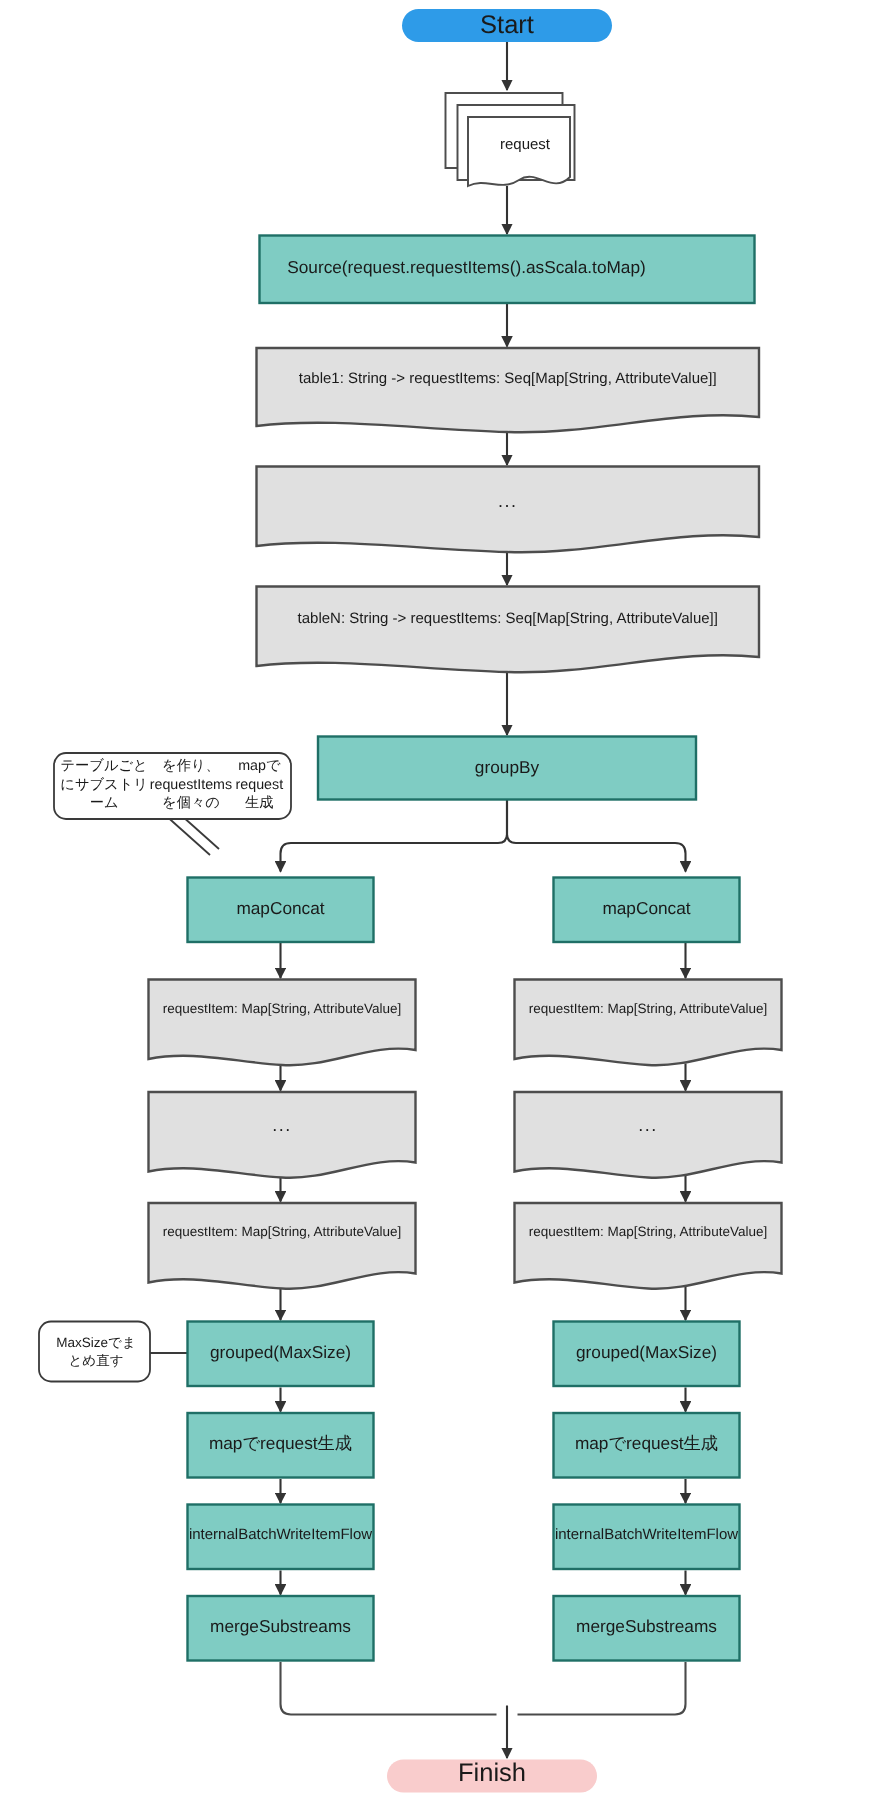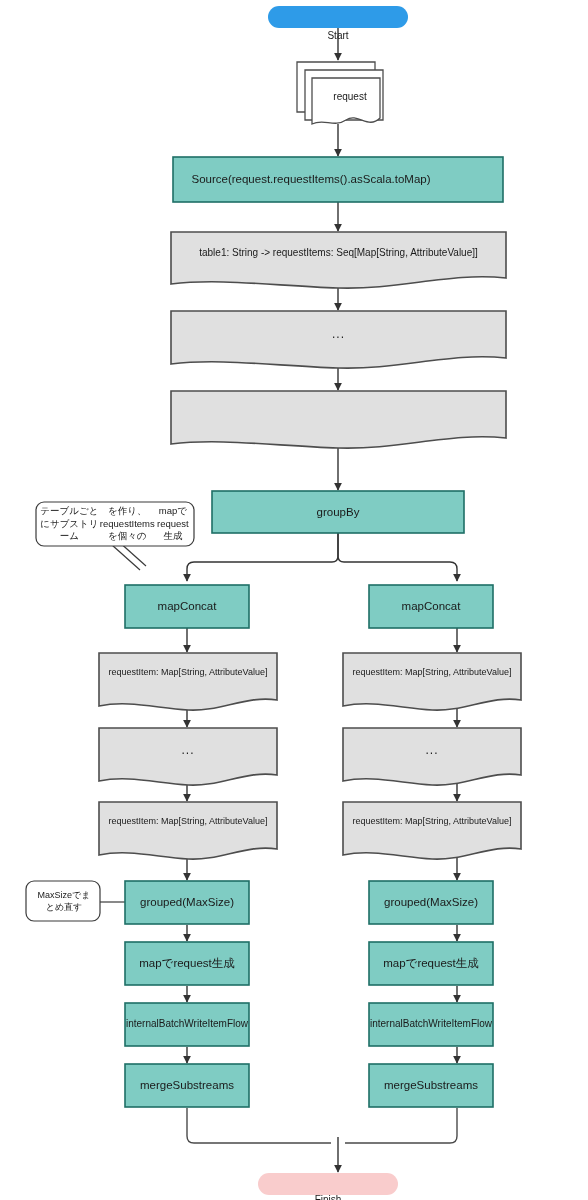--- a/index.html
+++ b/index.html
@@ -34,21 +34,21 @@
     position: absolute;
     display: flex;
     align-items: center;
     justify-content: center;
     text-align: center;
     color: #1a1a1a;
     pointer-events: none;
     line-height: 1.25;
     white-space: nowrap;
   }
-  .lbl-terminal { font-size: 10px; margin-top: 19px; }
+  .lbl-terminal { font-size: 17px; }
   .lbl-process  { font-size: 11.5px; }
   .lbl-doc      { font-size: 10px; }
   .lbl-doc-sm   { font-size: 9px; }
   .lbl-ellipsis { font-size: 12px; letter-spacing: 1px; }
   .lbl-note     { font-size: 9.5px; line-height: 1.35; white-space: normal; text-align: center; }
   .lbl-note-sm  { font-size: 9px;  line-height: 1.35; white-space: normal; text-align: center; }
 </style>
 </head>
 <body>
 
@@ -180,20 +180,21 @@
   <div class="node-label lbl-terminal" style="left:268px; top:6px; width:140px; height:22px;">Start</div>
 
   <div class="node-label lbl-doc" style="left:312px; top:82px; width:76px; height:30px;">request</div>
 
   <div class="node-label lbl-process" style="left:173px; top:157px; width:276px; height:45px;border-radius:21px;">Source(request.requestItems().asScala.toMap)</div>
 
   <div class="node-label lbl-doc" style="left:176px; top:238px; width:325px; height:30px;">table1: String -&gt; requestItems: Seq[Map[String, AttributeValue]]</div>
 
   <div class="node-label lbl-ellipsis" style="left:176px; top:320px; width:325px; height:28px;">...</div>
 
+  <div class="node-label lbl-doc" style="left:176px; top:398px; width:325px; height:30px;">tableN: String -&gt; requestItems: Seq[Map[String, AttributeValue]]</div>
 
   <div class="node-label lbl-process" style="left:212px; top:491px; width:252px; height:42px;border-radius:19px;">groupBy</div>
 
   <div class="node-label lbl-note" style="left:40px; top:503px; width:150px; height:42px; flex-direction:row;">
     <span>テーブルごとにサブストリーム</span>
     <span>を作り、requestItemsを個々の</span>
     <span>mapでrequest生成</span>
   </div>
 
   <div class="node-label lbl-note-sm" style="left:28px; top:882px; width:72px; height:38px; flex-direction:column;">

